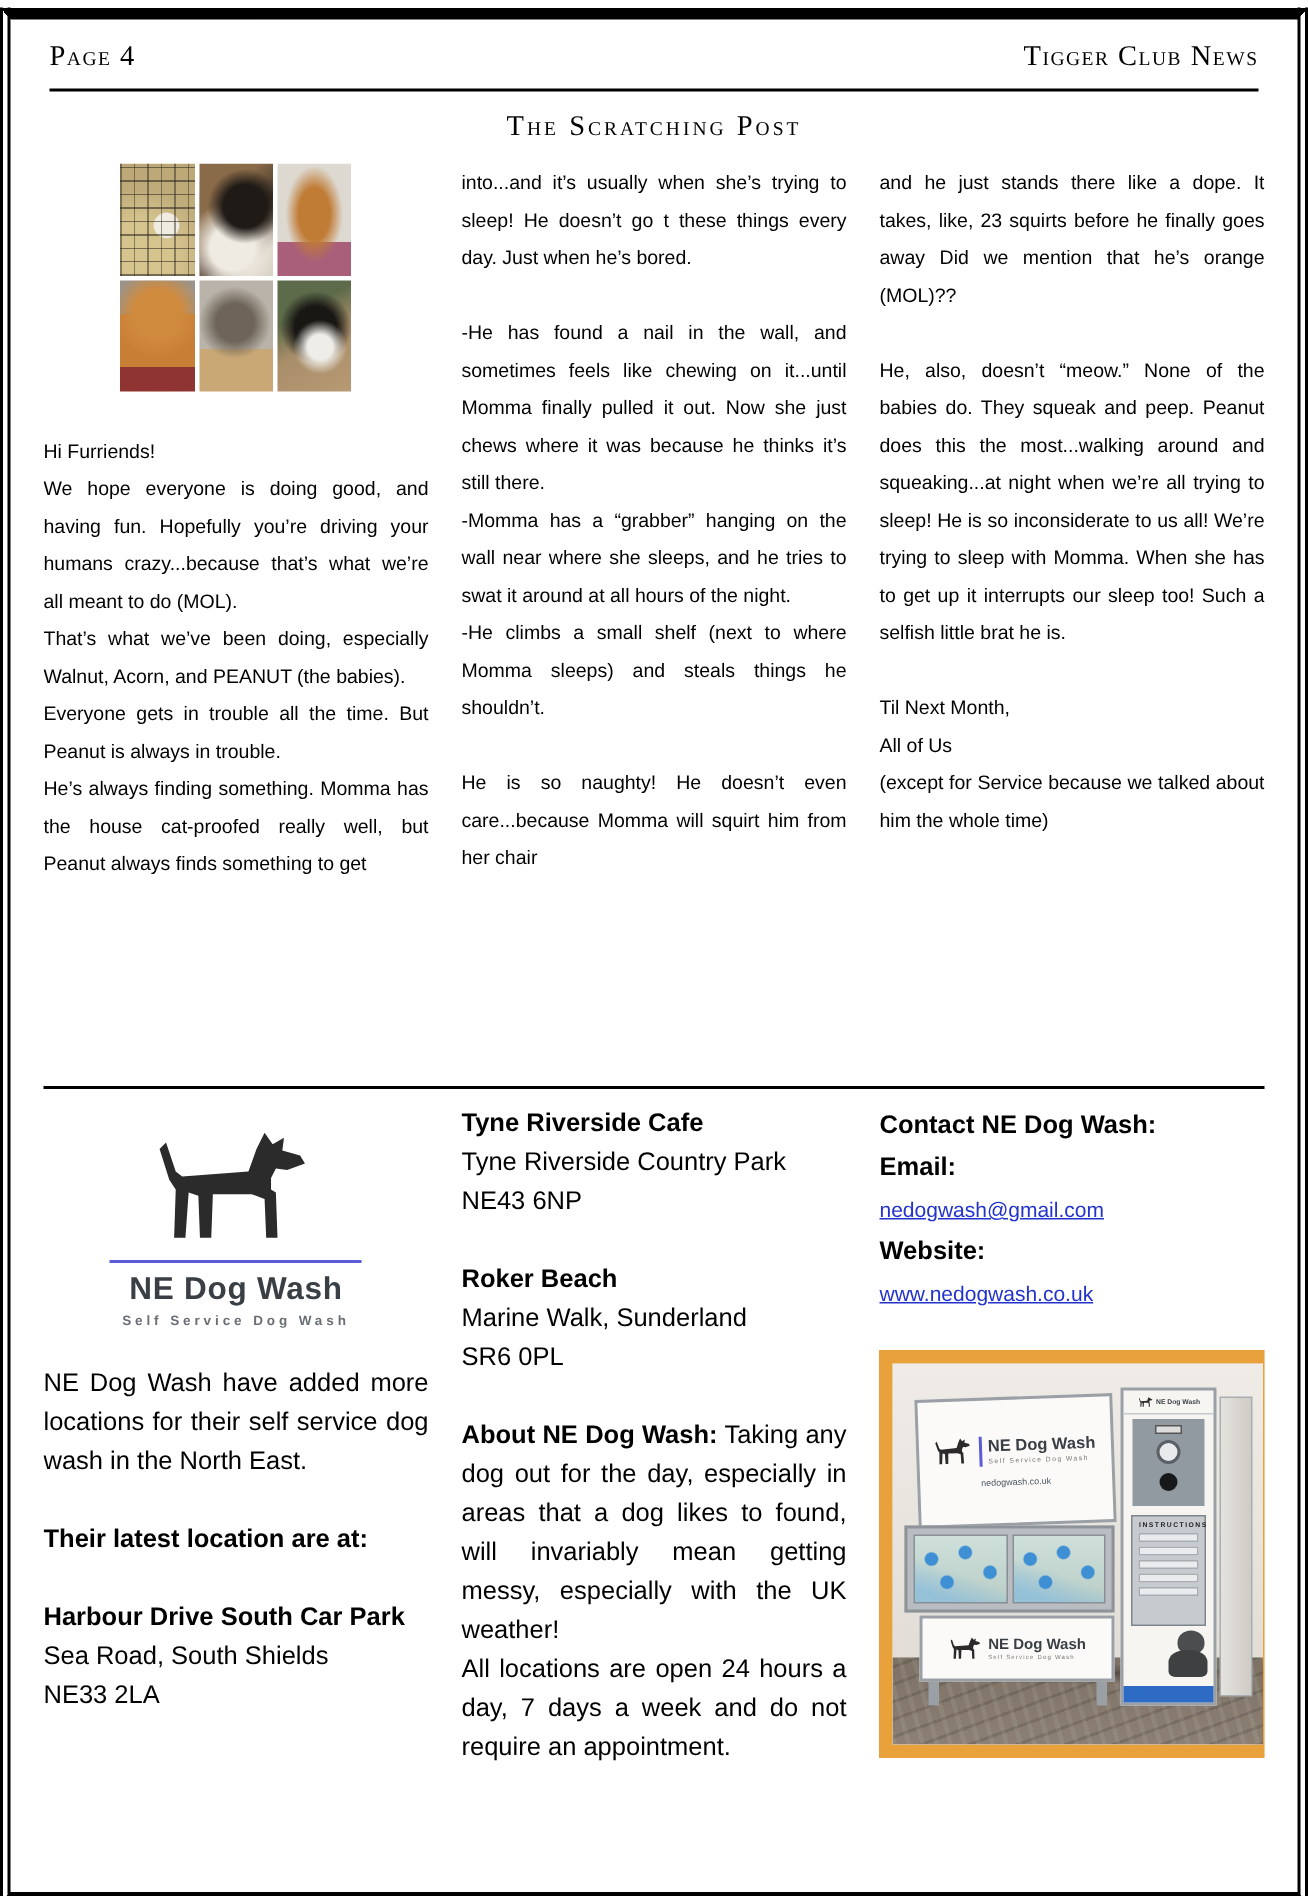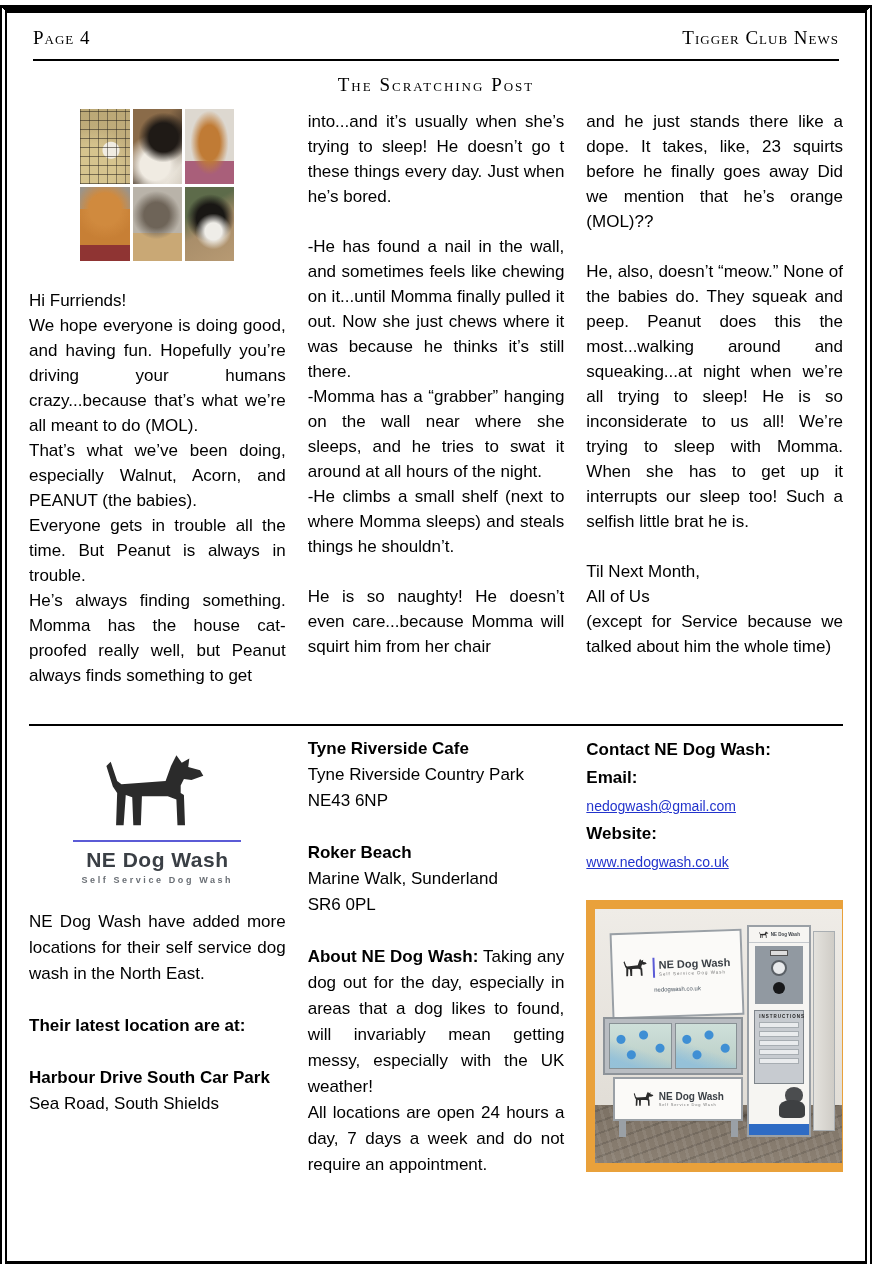--- a/index.html
+++ b/index.html
@@ -29,21 +29,21 @@
   }
   h1.article-title { font-size:19px; letter-spacing:2px; margin-top:13px; }
   h2.section-title  { font-size:27px; letter-spacing:2px; margin-top:9px; }
 
   
   .cols { display:flex; gap:22px; margin:0 22px; }
   .col  { flex:1 1 0; min-width:0; }
   .sp-cols { margin-top:13px; height:612px; overflow:hidden; }
   .dw-cols { margin-top:10px; height:452px; overflow:hidden; }
 
-  p.body-p { font-size:17px; line-height:25px; text-align:justify; }
+  p.body-p { font-size:13px; line-height:25px; text-align:justify; }
   .blank25 { height:25px; }
   .blank26 { height:26px; }
 
   
   .collage {
     width:154px; height:152px; margin:0 auto 27px auto;
     display:grid; grid-template-columns:repeat(3,1fr); grid-template-rows:repeat(2,1fr);
     gap:3px;
   }
   .collage .tile { width:100%; height:100%; }
@@ -222,20 +222,21 @@
         <div class="logo-line"></div>
         <div class="logo-name">NE Dog Wash</div>
         <div class="logo-tagline">Self Service Dog Wash</div>
       </div>
       <p class="dw-p">NE Dog Wash have added more locations for their self service dog wash in the North East.</p>
       <div class="blank26"></div>
       <p class="dw-line bold">Their latest location are at:</p>
       <div class="blank26"></div>
       <p class="dw-line bold">Harbour Drive South Car Park</p>
       <p class="dw-line">Sea Road, South Shields</p>
+      <p class="dw-line">NE33 2LA</p>
     </div>
 
     <div class="col">
       <p class="dw-line bold">Tyne Riverside Cafe</p>
       <p class="dw-line">Tyne Riverside Country Park</p>
       <p class="dw-line">NE43 6NP</p>
       <div class="blank26"></div>
       <p class="dw-line bold">Roker Beach</p>
       <p class="dw-line">Marine Walk, Sunderland</p>
       <p class="dw-line">SR6 0PL</p>

